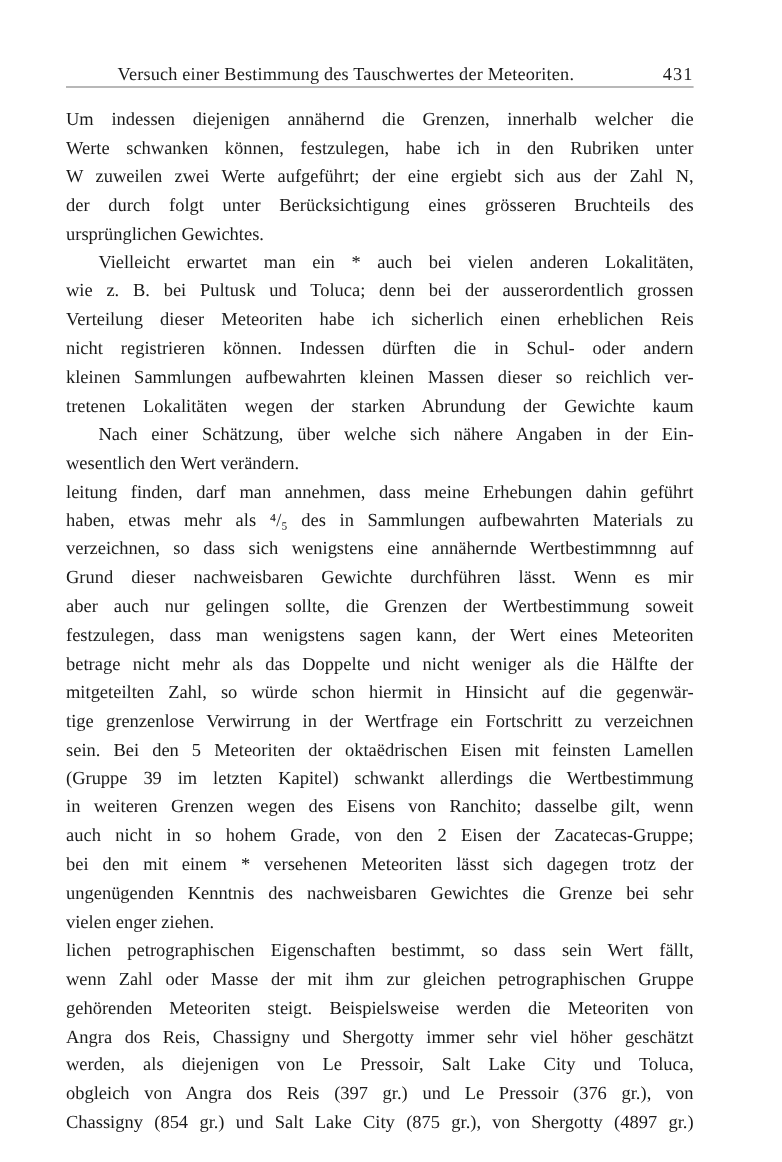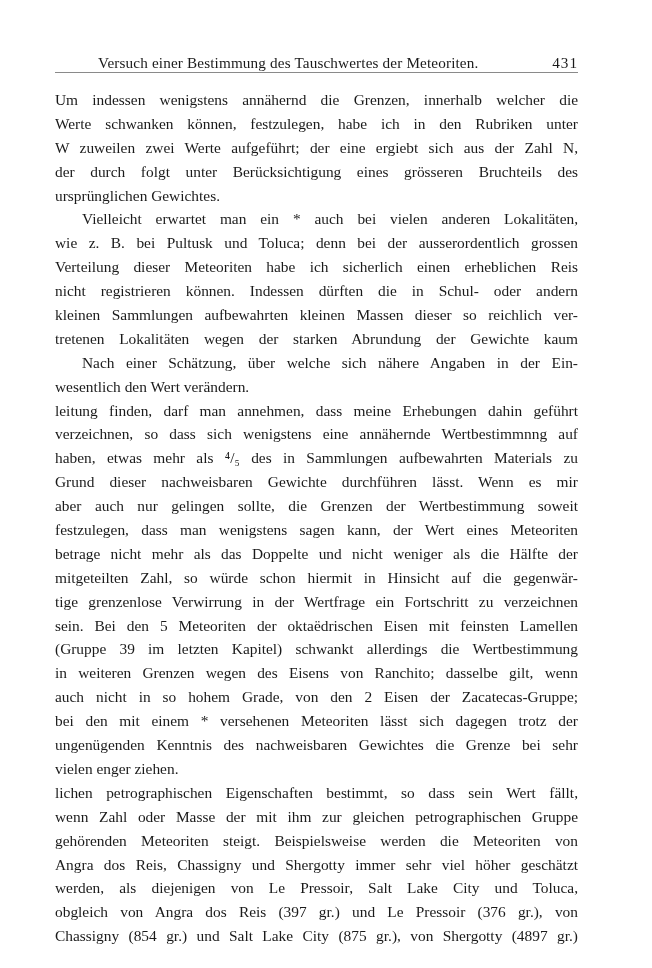--- a/index.html
+++ b/index.html
@@ -22,36 +22,36 @@
 </head>
 <body>
 
 <div class="page">
   <div class="running-head">
     <span class="title">Versuch einer Bestimmung des Tauschwertes der Meteoriten.</span>
     <span class="pageno">431</span>
   </div>
   <div class="rule"></div>
   <div class="body-text" id="body-text">
-      <span class="line">Um  indessen  wenigstens annähernd die Grenzen,  innerhalb welcher die</span>
+      <span class="line">Um  indessen  diejenigen annähernd die Grenzen,  innerhalb welcher die</span>
       <span class="line">Werte schwanken können,  festzulegen,  habe ich  in den Rubriken unter</span>
       <span class="line">W zuweilen zwei Werte aufgeführt; der eine ergiebt sich aus der Zahl N,</span>
       <span class="line">der durch folgt unter Berücksichtigung eines grösseren Bruchteils des</span>
       <span class="line last">ursprünglichen Gewichtes.</span>
       <span class="line indent">Vielleicht erwartet man ein * auch bei vielen anderen Lokalitäten,</span>
       <span class="line">wie z. B. bei Pultusk und Toluca; denn bei der ausserordentlich grossen</span>
       <span class="line">Verteilung dieser Meteoriten habe ich sicherlich einen erheblichen Reis</span>
       <span class="line">nicht registrieren können. Indessen dürften die in Schul- oder andern</span>
       <span class="line">kleinen Sammlungen aufbewahrten kleinen Massen dieser so reichlich ver-</span>
       <span class="line">tretenen Lokalitäten wegen der starken Abrundung der Gewichte kaum</span>
       <span class="line indent">Nach einer Schätzung, über welche sich nähere Angaben in der Ein-</span>
       <span class="line last">wesentlich den Wert verändern.</span>
       <span class="line">leitung finden, darf man annehmen, dass meine Erhebungen dahin geführt</span>
+      <span class="line">haben, etwas mehr als ⁴/₅ des in Sammlungen aufbewahrten Materials zu</span>
       <span class="line">verzeichnen, so dass sich wenigstens eine annähernde Wertbestimmnng auf</span>
-      <span class="line">haben, etwas mehr als ⁴/₅ des in Sammlungen aufbewahrten Materials zu</span>
       <span class="line">Grund dieser nachweisbaren Gewichte durchführen lässt. Wenn es mir</span>
       <span class="line">aber auch nur gelingen sollte, die Grenzen der Wertbestimmung soweit</span>
       <span class="line">festzulegen, dass man wenigstens sagen kann, der Wert eines Meteoriten</span>
       <span class="line">betrage nicht mehr als das Doppelte und nicht weniger als die Hälfte der</span>
       <span class="line">mitgeteilten Zahl, so würde schon hiermit in Hinsicht auf die gegenwär-</span>
       <span class="line">tige grenzenlose Verwirrung in der Wertfrage ein Fortschritt zu verzeichnen</span>
       <span class="line">sein. Bei den 5 Meteoriten der oktaëdrischen Eisen mit feinsten Lamellen</span>
       <span class="line">(Gruppe 39 im letzten Kapitel) schwankt allerdings die Wertbestimmung</span>
       <span class="line">in weiteren Grenzen wegen des Eisens von Ranchito; dasselbe gilt, wenn</span>
       <span class="line">auch nicht in so hohem Grade, von den 2 Eisen der Zacatecas-Gruppe;</span>

